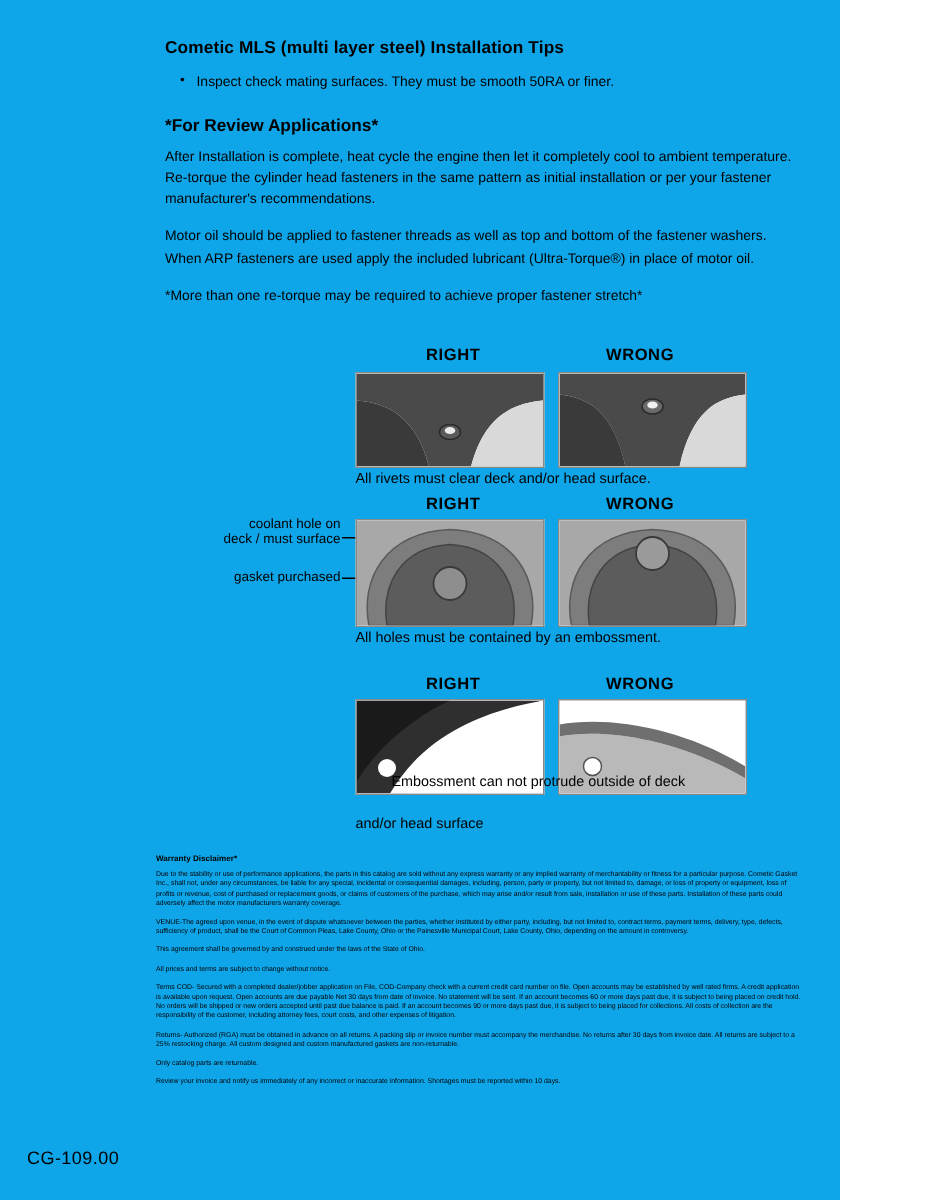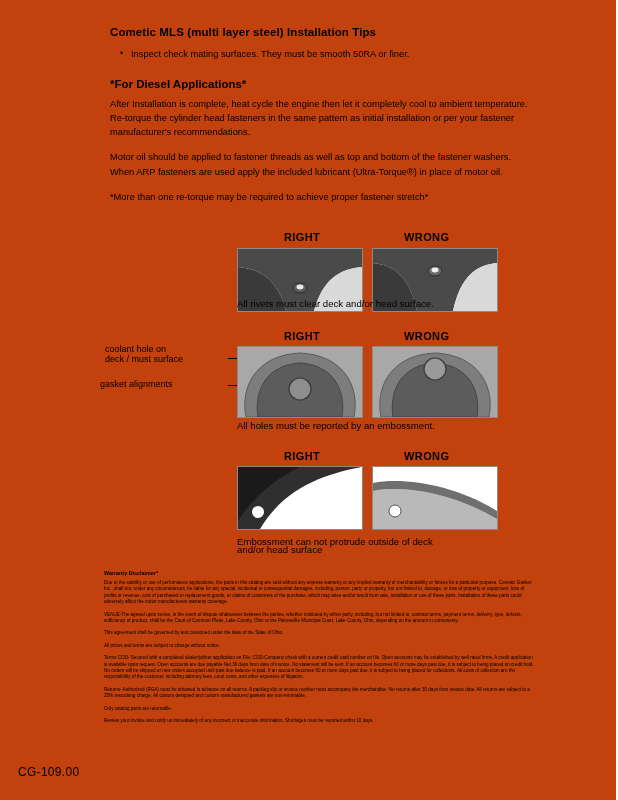--- a/index.html
+++ b/index.html
@@ -11,23 +11,23 @@
     width: 618px;
     height: 800px;
     font-family: "Liberation Sans", sans-serif;
     color: #000000;
     position: relative;
     overflow: hidden;
   }
   .page {
     position: absolute;
     left: 0; top: 0;
-    width: 616px;
+    width: 560px;
     height: 800px;
-    background: #c2410c;
+    background: #0ea5e9;
   }
   .content {
     position: absolute;
     left: 104px;
     top: 26px;
     width: 430px;
   }
   h1.title {
     font-size: 11.5px;
     font-weight: bold;
@@ -111,21 +111,21 @@
     letter-spacing: 0.4px;
     text-align: right;
   }
   .caption-text {
     position: absolute;
     font-size: 9.6px;
   }
   .anno {
     position: absolute;
     font-size: 9px;
-    text-align: left;
+    text-align: right;
   }
   .leader {
     position: absolute;
     background: #000;
     height: 1px;
   }
 
   
   .warranty {
     position: absolute;
@@ -161,21 +161,21 @@
 <div class="page">
 
   <div class="content">
 
     <h1 class="title">Cometic MLS (multi layer steel) Installation Tips</h1>
 
     <ul class="sub">
       <li>Inspect check mating surfaces.  They must be smooth 50RA or finer.</li>
     </ul>
 
-    <h2 class="section">*For Diesel Applications*</h2>
+    <h2 class="section">*For Review Applications*</h2>
     <p class="para">After Installation is complete, heat cycle the engine then let it completely cool to ambient temperature. Re-torque the cylinder head fasteners in the same pattern as initial installation or per your fastener manufacturer's recommendations.</p>
     <p class="para">Motor oil should be applied to fastener threads as well as top and bottom of the fastener washers. When ARP fasteners are used apply the included lubricant (Ultra-Torque®) in place of motor oil.</p>
     <p class="note">*More than one re-torque may be required to achieve proper fastener stretch*</p>
   </div>
 
   <div class="figures">
 
     <div class="figrow" style="height:100px;">
       <div class="caption-label" style="left:284px; top:7px;">RIGHT</div>
       <div class="caption-label" style="left:404px; top:7px;">WRONG</div>
@@ -195,35 +195,35 @@
         <svg width="124" height="62" viewBox="0 0 124 62">
           <rect x="0" y="0" width="124" height="62" fill="#ffffff"></rect>
           <path d="M0,0 H124 V14 C104,16 88,26 80,62 H44 C36,26 20,16 0,14 Z" fill="#4a4a4a"></path>
           <path d="M0,14 C20,16 36,26 44,62 H0 Z" fill="#3a3a3a"></path>
           <path d="M124,14 C104,16 88,26 80,62 H124 Z" fill="#d9d9d9"></path>
           <ellipse cx="62" cy="22" rx="7" ry="5" fill="#6a6a6a" stroke="#2a2a2a" stroke-width="1"></ellipse>
           <ellipse cx="62" cy="21" rx="3.5" ry="2.4" fill="#f0f0f0"></ellipse>
         </svg>
       </div>
 
-      <div class="caption-text" style="left:237px; top:74px;">All rivets must clear deck and/or head surface.</div>
+      <div class="caption-text" style="left:237px; top:90px;">All rivets must clear deck and/or head surface.</div>
     </div>
 
     <div class="figrow" style="height:108px; margin-top:4px;">
       <div class="caption-label" style="left:284px; top:2px;">RIGHT</div>
       <div class="caption-label" style="left:404px; top:2px;">WRONG</div>
 
       <div class="anno" style="left:105px; top:16px; width:122px;">
         <span>coolant hole on</span><br>
         <span>deck / must surface</span>
       </div>
       <div class="leader" style="left:228px; top:30px; width:52px;"></div>
 
       <div class="anno" style="left:100px; top:51px; width:127px;">
-        <span>gasket alignments</span>
+        <span>gasket purchased</span>
       </div>
       <div class="leader" style="left:228px; top:57px; width:42px;"></div>
 
       <div class="panel" style="left:237px; top:18px; width:124px; height:70px;">
         <svg width="124" height="70" viewBox="0 0 124 70">
           <rect x="0" y="0" width="124" height="70" fill="#a8a8a8"></rect>
           <path d="M8,70 C2,40 18,8 62,6 C106,8 122,40 116,70 Z" fill="#7d7d7d" stroke="#5a5a5a" stroke-width="1"></path>
           <path d="M20,70 C16,44 28,18 62,16 C96,18 108,44 104,70 Z" fill="#5c5c5c" stroke="#444" stroke-width="1"></path>
           <circle cx="62" cy="42" r="11" fill="#8e8e8e" stroke="#3a3a3a" stroke-width="1.2"></circle>
         </svg>
@@ -231,21 +231,21 @@
 
       <div class="panel" style="left:372px; top:18px; width:124px; height:70px;">
         <svg width="124" height="70" viewBox="0 0 124 70">
           <rect x="0" y="0" width="124" height="70" fill="#a8a8a8"></rect>
           <path d="M8,70 C2,40 18,8 62,6 C106,8 122,40 116,70 Z" fill="#7d7d7d" stroke="#5a5a5a" stroke-width="1"></path>
           <path d="M20,70 C16,44 28,18 62,16 C96,18 108,44 104,70 Z" fill="#5c5c5c" stroke="#444" stroke-width="1"></path>
           <circle cx="62" cy="22" r="11" fill="#9a9a9a" stroke="#3a3a3a" stroke-width="1.2"></circle>
         </svg>
       </div>
 
-      <div class="caption-text" style="left:237px; top:92px;">All holes must be reported by an embossment.</div>
+      <div class="caption-text" style="left:237px; top:92px;">All holes must be contained by an embossment.</div>
     </div>
 
     <div class="figrow" style="height:110px; margin-top:12px;">
       <div class="caption-label" style="left:284px; top:2px;">RIGHT</div>
       <div class="caption-label" style="left:404px; top:2px;">WRONG</div>
 
       <div class="panel" style="left:237px; top:18px; width:124px; height:62px;">
         <svg width="124" height="62" viewBox="0 0 124 62">
           <rect x="0" y="0" width="124" height="62" fill="#ffffff"></rect>
           <path d="M0,0 H124 C92,6 48,18 22,62 H0 Z" fill="#2f2f2f"></path>
@@ -257,21 +257,21 @@
 
       <div class="panel" style="left:372px; top:18px; width:124px; height:62px;">
         <svg width="124" height="62" viewBox="0 0 124 62">
           <rect x="0" y="0" width="124" height="62" fill="#ffffff"></rect>
           <path d="M0,24 C30,18 80,26 124,52 L124,62 L0,62 Z" fill="#b9b9b9"></path>
           <path d="M0,24 C30,18 80,26 124,52 L124,44 C82,18 32,10 0,16 Z" fill="#6f6f6f"></path>
           <circle cx="22" cy="44" r="6" fill="#ffffff" stroke="#555" stroke-width="1"></circle>
         </svg>
       </div>
 
-      <div class="caption-text" style="left:237px; top:88px;">Embossment can not protrude outside of deck</div>
+      <div class="caption-text" style="left:237px; top:68px;padding-left:24px;">Embossment can not protrude outside of deck</div>
       <div class="caption-text" style="left:237px; top:96px;">and/or head surface</div>
     </div>
 
   </div>
 
   <div class="warranty">
     <h3>Warranty Disclaimer*</h3>
     <p>Due to the stability or use of performance applications, the parts in this catalog are sold without any express warranty or any implied warranty of merchantability or fitness for a particular purpose.  Cometic Gasket Inc., shall not, under any circumstances, be liable for any special, incidental or consequential damages, including, person, party or property, but not limited to, damage, or loss of property or equipment, loss of profits or revenue, cost of purchased or replacement goods, or claims of customers of the purchase, which may arise and/or result from sale, installation or use of these parts.  Installation of these parts could adversely affect the motor manufacturers warranty coverage.</p>
     <p>VENUE-The agreed upon venue, in the event of dispute whatsoever between the parties, whether instituted by either party, including, but not limited to, contract terms, payment terms, delivery, type, defects, sufficiency of product, shall be the Court of Common Pleas, Lake County, Ohio or the Painesville Municipal Court, Lake County, Ohio, depending on the amount in controversy.</p>
     <p>This agreement shall be governed by and construed under the laws of the State of Ohio.</p>

